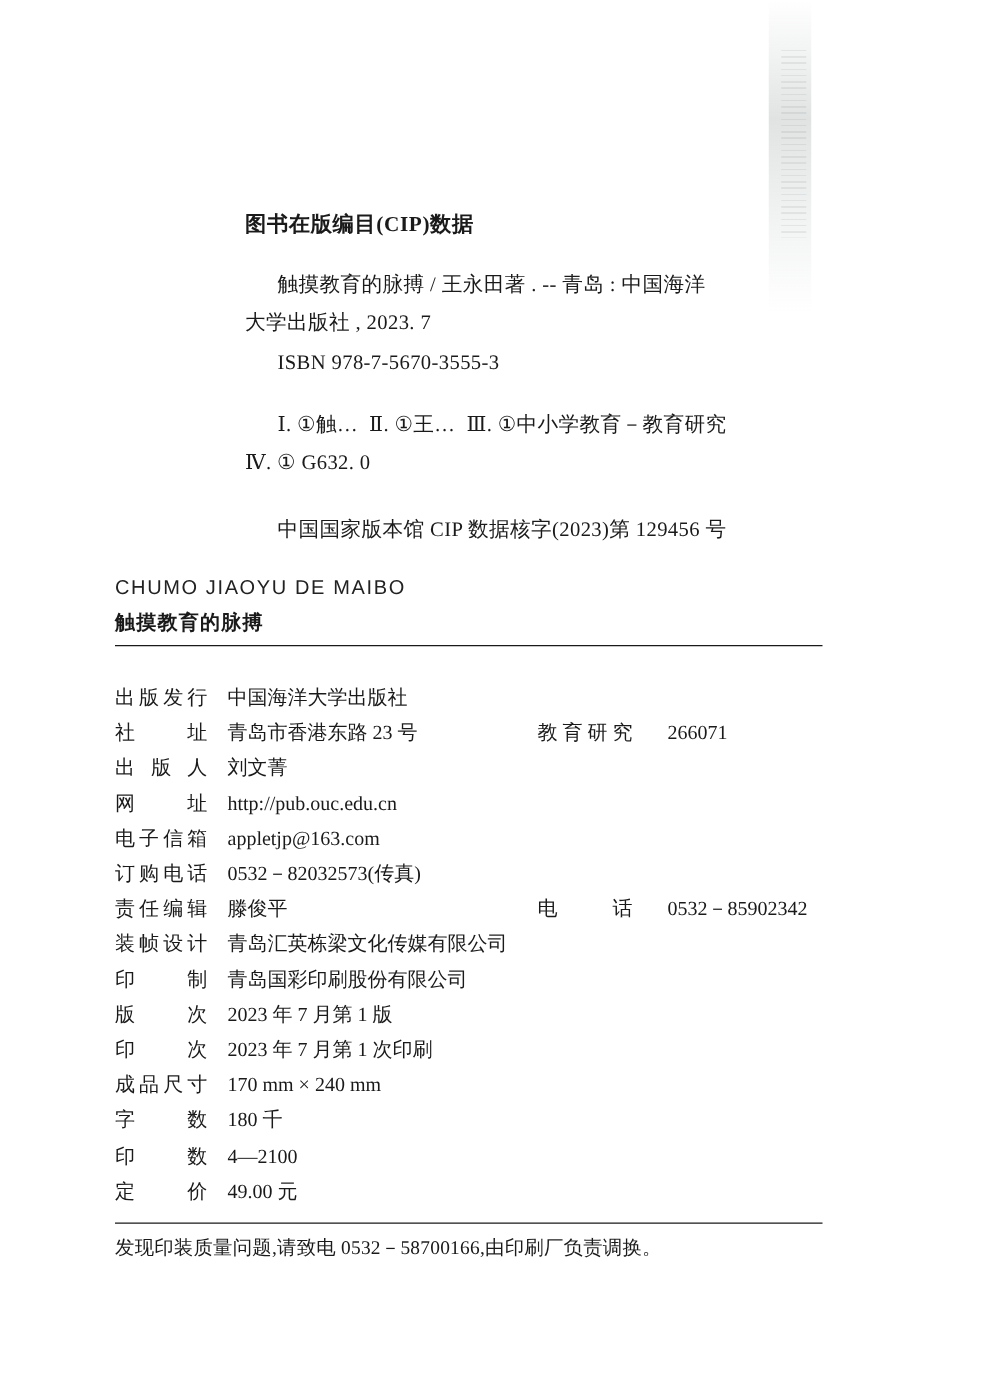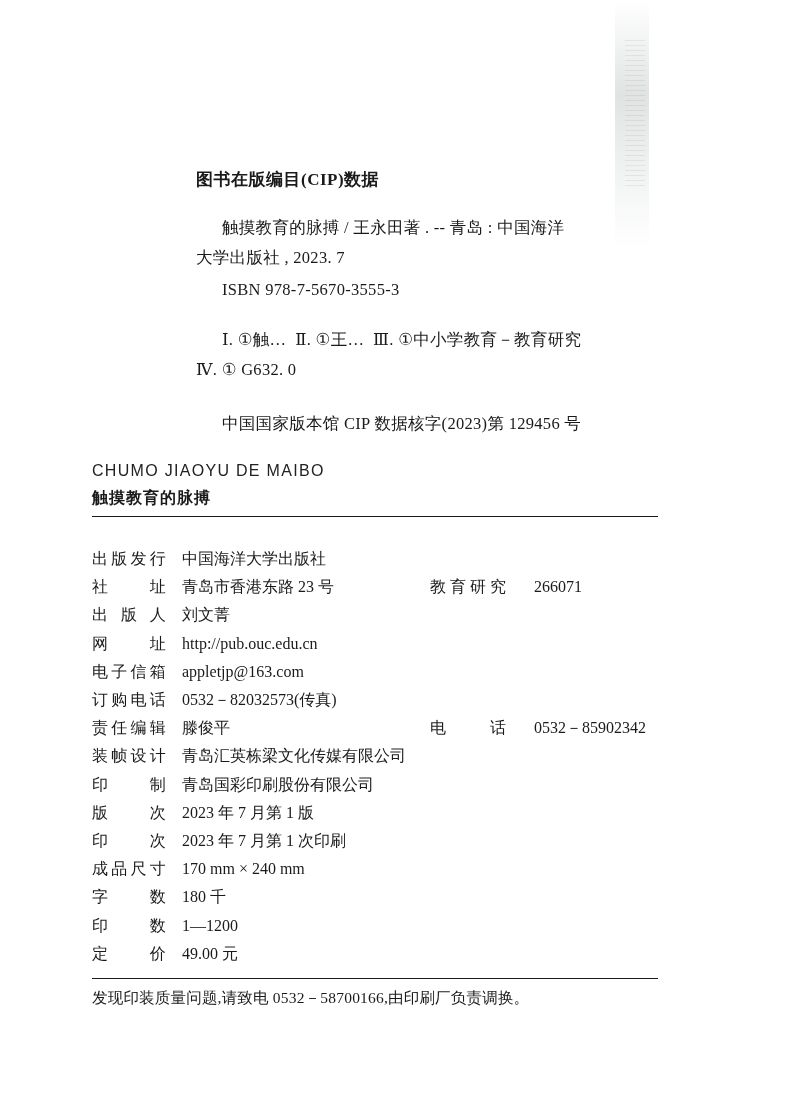--- a/index.html
+++ b/index.html
@@ -262,21 +262,21 @@
           <td class="val2"></td>
         </tr>
         <tr>
           <td class="lbl"><span class="spread">字　数</span></td>
           <td class="val">180 千</td>
           <td class="lbl2"><span class="spread2"></span></td>
           <td class="val2"></td>
         </tr>
         <tr>
           <td class="lbl"><span class="spread">印　数</span></td>
-          <td class="val">1—1200</td>
+          <td class="val">4—2100</td>
           <td class="lbl2"><span class="spread2"></span></td>
           <td class="val2"></td>
         </tr>
         <tr>
           <td class="lbl"><span class="spread">定　价</span></td>
           <td class="val">49.00 元</td>
           <td class="lbl2"><span class="spread2"></span></td>
           <td class="val2"></td>
         </tr>
       </tbody>

